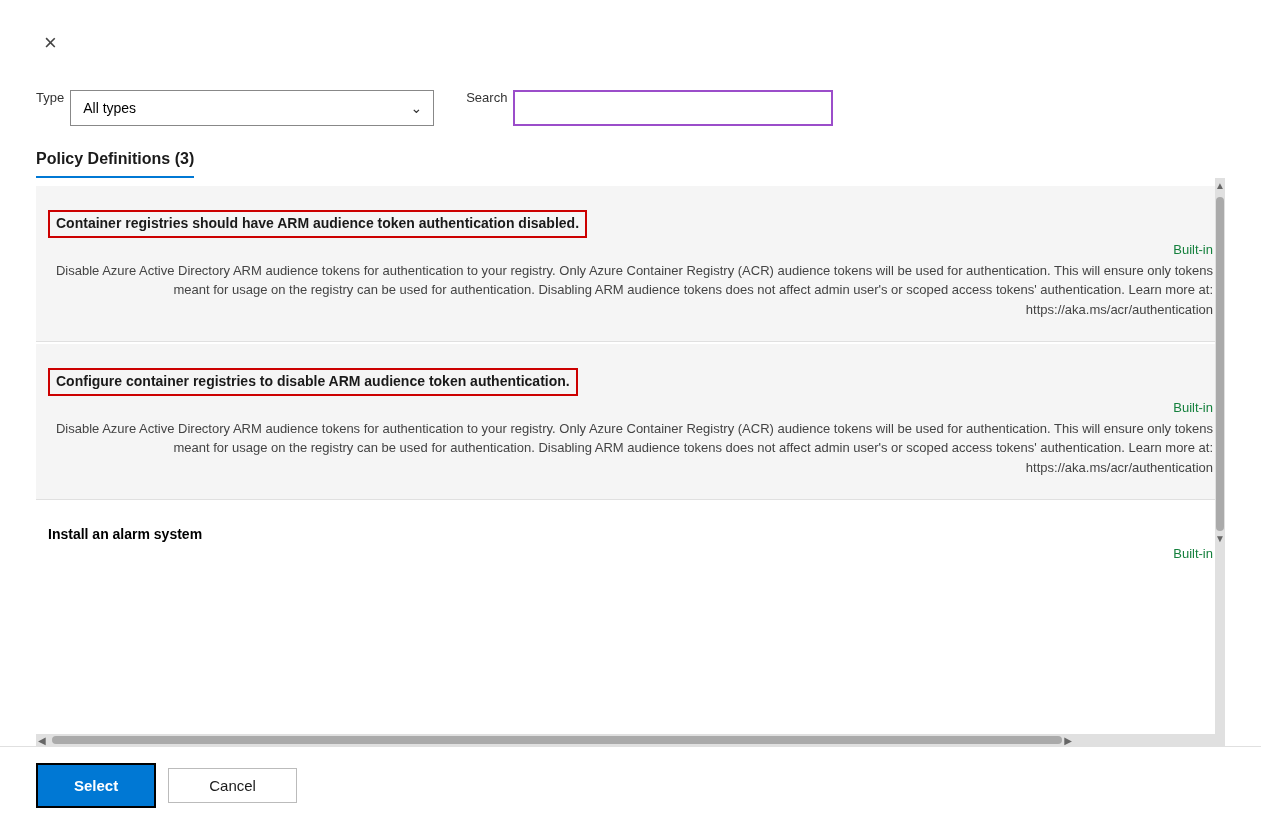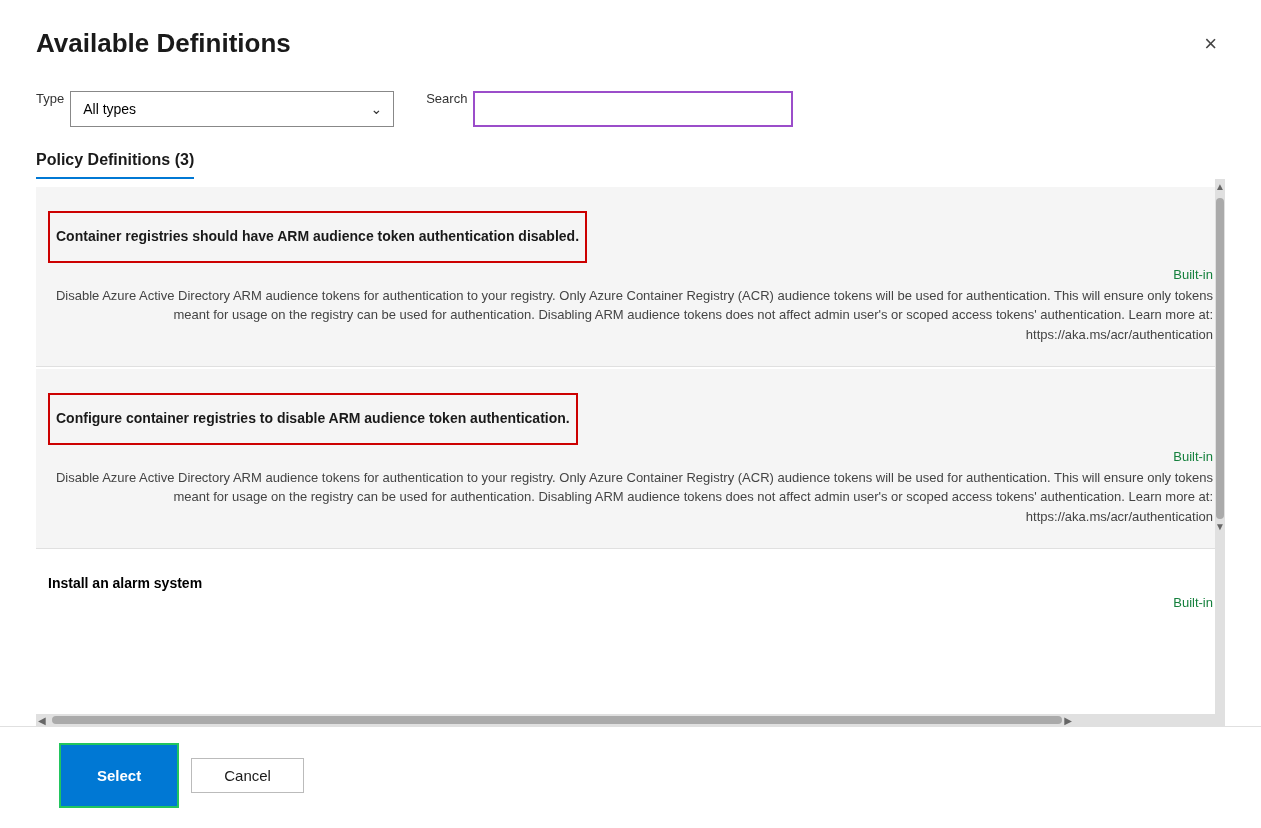--- a/index.html
+++ b/index.html
@@ -53,21 +53,21 @@
       flex-direction: row;
       gap: 6px;
     }
     .filter-label {
       font-size: 13px;
       color: #333;
       font-weight: 400;
     }
     .type-select-wrapper {
       position: relative;
-      width: 324px;
+      width: 364px;
     }
     .type-select-wrapper select {
       width: 100%;
       height: 36px;
       border: 1px solid #888;
       background: #fff;
       font-size: 14px;
       padding: 0 12px;
       appearance: none;
       cursor: pointer;
@@ -127,21 +127,21 @@
     .policy-item.plain {
       background: #fff;
       padding-left: 0;
     }
     .policy-title {
       font-size: 14px;
       font-weight: 700;
       color: #1a1a1a;
       display: inline-block;
       border: 2px solid #cc0000;
-      padding: 14px 6px;
+      padding: 2px 6px;
       margin-bottom: 4px;
       line-height: 1.4;
     }
     .policy-type {
       font-size: 13px;
       color: #15803d;
       margin-bottom: 4px;
       padding-left: 0;
       text-align: right;
     }
@@ -155,33 +155,32 @@
       display: flex;
       align-items: center;
       gap: 12px;
       padding: 16px 36px 20px 36px;
       border-top: 1px solid #e0e0e0;
       margin-top: auto;
     }
     .select-btn {
       background: #0078d4;
       color: #fff;
-      border: 2px solid #22c55e;
-      padding: 22px 36px;
+      border: 2px solid #000000;
+      padding: 12px 36px;
       font-size: 15px;
       font-weight: 600;
       cursor: pointer;
       min-width: 120px;
-      margin-left: 23px;
     }
     .cancel-btn {
       background: #fff;
       color: #1a1a1a;
       border: 1px solid #bbb;
-      padding: 8px 32px;
+      padding: 8px 40px;
       font-size: 15px;
       cursor: pointer;
       min-width: 100px;
     }
     .horizontal-scrollbar {
       width: calc(100% - 72px);
       margin: 0 36px;
       height: 12px;
       background: #e0e0e0;
       display: flex;
@@ -225,21 +224,20 @@
       cursor: pointer;
       padding: 2px 0;
     }
   </style>
 </head>
 <body>
 
 <div class="dialog">
 
   <div class="dialog-header">
-    <span class="dialog-title">Available Definitions</span>
     <button class="close-btn">×</button>
   </div>
 
   <div class="filters-row">
     <div class="filter-group">
       <label class="filter-label">Type</label>
       <div class="type-select-wrapper">
         <select>
           <option>All types</option>
           <option>Built-in</option>

